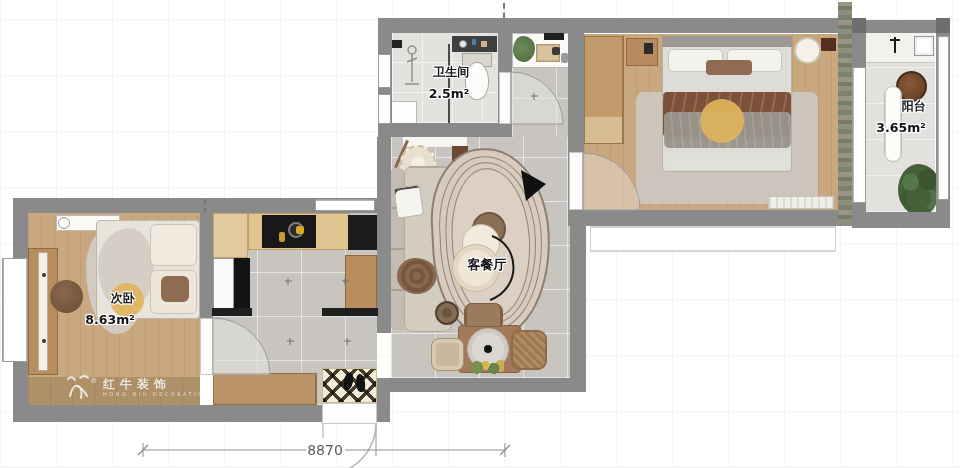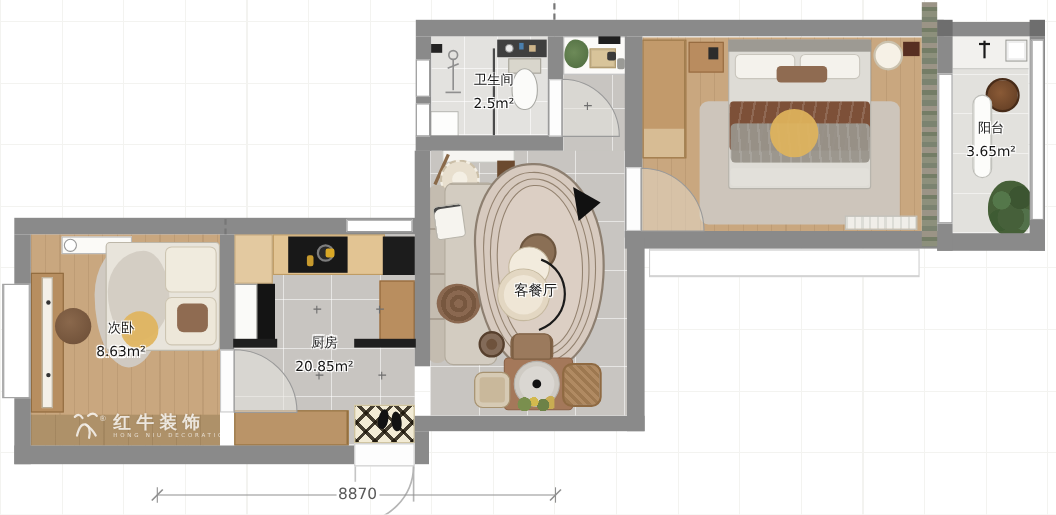--- a/index.html
+++ b/index.html
@@ -25,30 +25,30 @@
       repeating-linear-gradient(0deg,rgba(255,255,255,.6) 0 1px,transparent 1px 30px),
       repeating-linear-gradient(90deg,rgba(255,255,255,.6) 0 1px,transparent 1px 30px),
       #e3e2df;z-index:1;}
   .tile-balcony{background:
       repeating-linear-gradient(0deg,rgba(255,255,255,.5) 0 1px,transparent 1px 36px),
       #e2e1dd;z-index:1;}
   .wood{background:
       repeating-linear-gradient(90deg,rgba(90,60,30,.10) 0 1px,transparent 1px 13px),
       #c9a77f;z-index:1;}
   .furn{position:absolute;z-index:2;box-sizing:border-box;}
-  .room-label{position:absolute;z-index:8;text-align:center;transform:translateX(-50%);
-    color:#141414;font-weight:normal;line-height:1.15;white-space:nowrap;
+  .room-label{position:absolute;z-index:8;text-align:right;transform:translateX(-50%);
+    color:#141414;font-weight:bold;line-height:1.15;white-space:nowrap;
     text-shadow:-1px -1px 0 #fff,1px -1px 0 #fff,-1px 1px 0 #fff,1px 1px 0 #fff,0 0 3px #fff;}
   .rname{font-size:12px;}
   .rarea{font-size:12.5px;margin-top:7px;}
   .accent-circle{position:absolute;border-radius:50%;background:#dfb45c;opacity:.92;z-index:7;}
   .dashmark{position:absolute;border-left:2px dashed #777;z-index:6;}
   svg.overlay{position:absolute;left:0;top:0;z-index:6;pointer-events:none;}
   .watermark{position:absolute;z-index:9;display:flex;align-items:center;gap:6px;opacity:.85;}
-  .wm-text{color:rgba(255,255,255,.92);font-weight:bold;font-size:16px;letter-spacing:5px;
+  .wm-text{color:rgba(255,255,255,.92);font-weight:bold;font-size:12px;letter-spacing:5px;
     text-shadow:0 0 2px rgba(120,100,70,.35);line-height:1;}
   .wm-sub{color:rgba(255,255,255,.8);font-size:5px;letter-spacing:2.5px;margin-top:2px;line-height:1;}
   .dim-text{position:absolute;z-index:8;font-size:14px;color:#5a5a5a;transform:translateX(-50%);background:transparent;}
   .ring{position:absolute;border:1.5px solid #93826f;}
 </style>
 </head>
 <body>
 
 <div id="plan">
 
@@ -260,31 +260,27 @@
     </g>
   </svg>
 
   <div class="accent-circle" style="left:700px;top:99px;width:44px;height:44px;"></div>
   <div class="accent-circle" style="left:110px;top:283px;width:34px;height:34px;"></div>
 
   <div class="room-label" style="left:449px;top:66px;">
     <div class="rname">卫生间</div>
     <div class="rarea">2.5m²</div>
   </div>
-  <div class="room-label" style="left:901px;top:110px;">
+  <div class="room-label" style="left:901px;top:100px;">
     <div class="rname">阳台</div>
     <div class="rarea">3.65m²</div>
   </div>
   <div class="room-label" style="left:110px;top:292px;">
     <div class="rname">次卧</div>
     <div class="rarea">8.63m²</div>
-  </div>
-  <div class="room-label" style="left:295px;top:305px;">
-    <div class="rname">厨房</div>
-    <div class="rarea">20.85m²</div>
   </div>
   <div class="room-label" style="left:487px;top:258px;">
     <div class="rname" style="font-size:13px;">客餐厅</div>
   </div>
 
   <div class="dim-text" style="left:325px;top:442px;">8870</div>
 
   <div class="watermark" style="left:64px;top:374px;">
     <svg width="26" height="26" viewBox="0 0 26 26" fill="none" stroke="rgba(255,255,255,0.9)" stroke-width="2" stroke-linecap="round">
       <path d="M4 5 Q8 1 11 6"></path>

